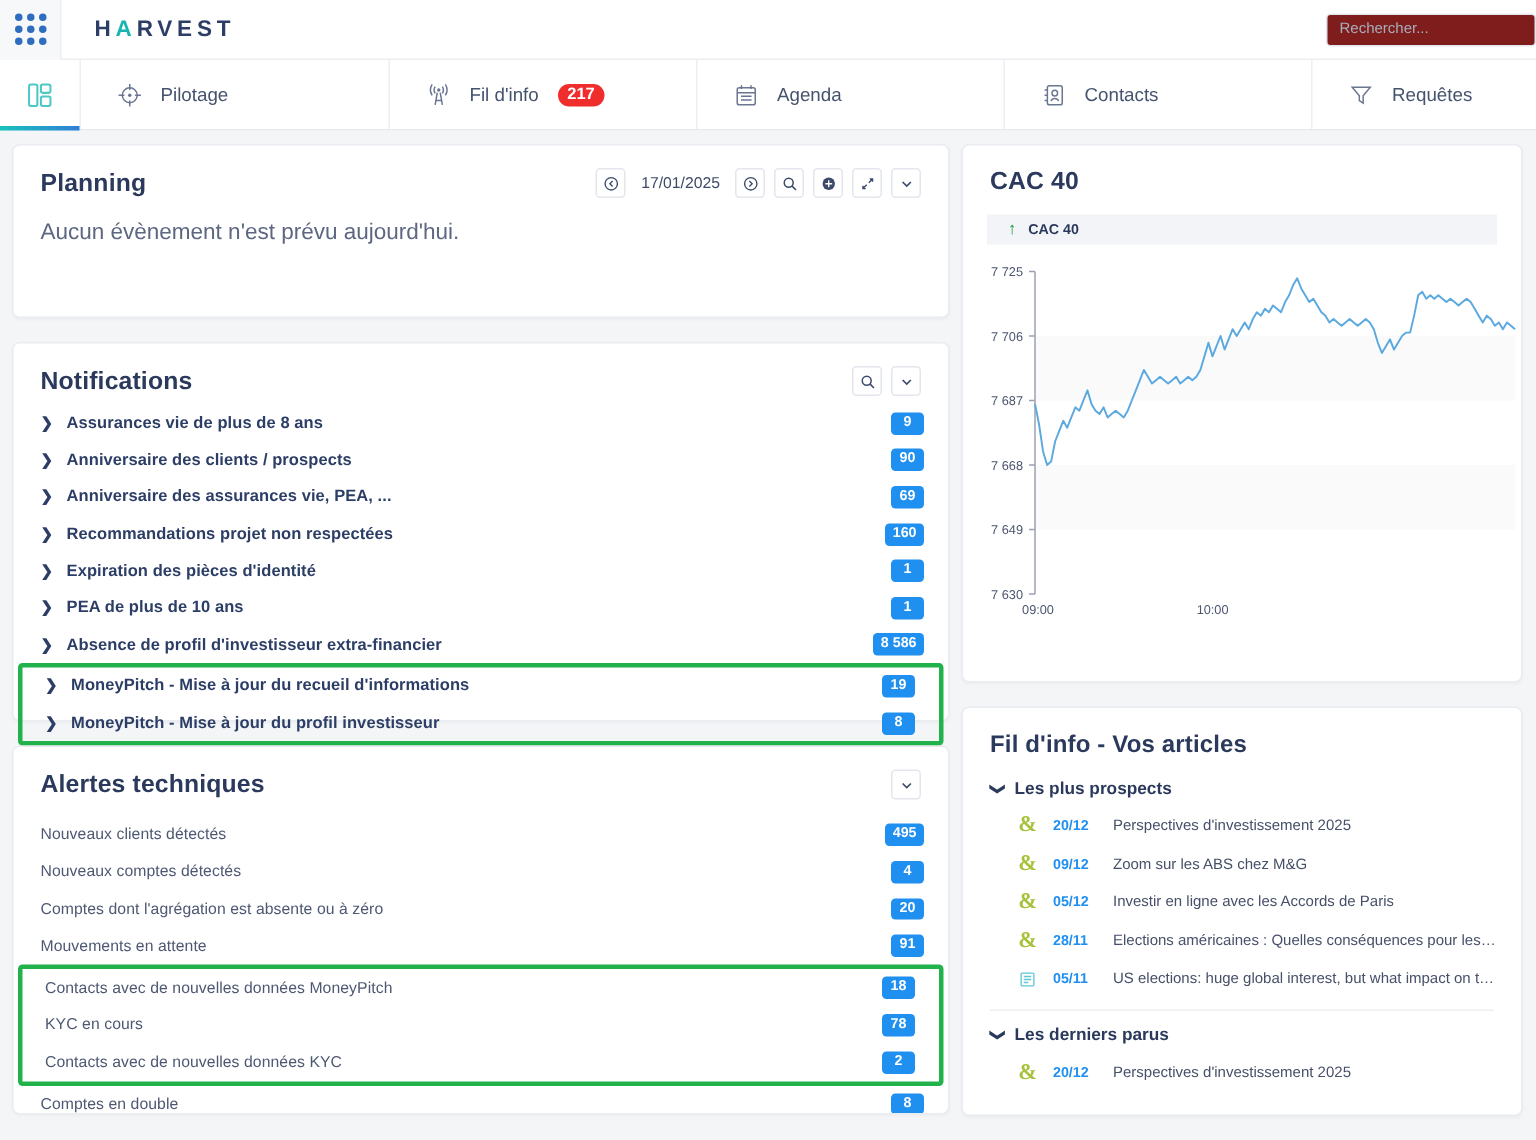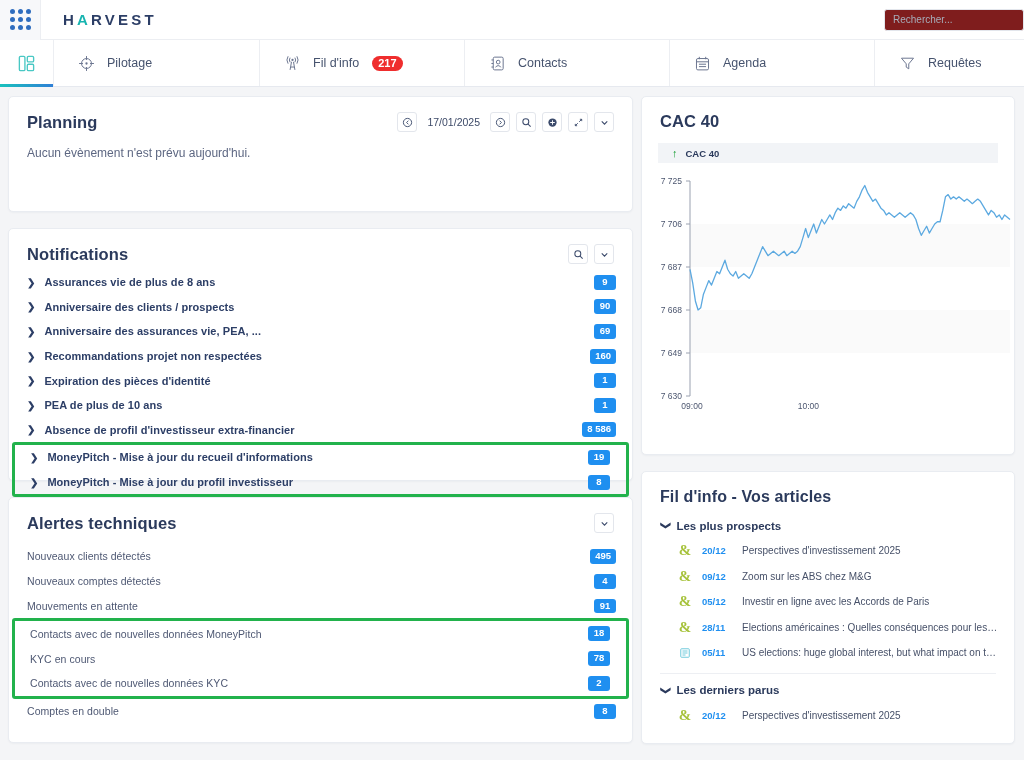--- a/index.html
+++ b/index.html
@@ -74,21 +74,21 @@
   }
   .card-title { font-size: 16.5px; font-weight: 700; color: #2b3a5c; letter-spacing: .1px; }
   .card-title.sm { font-size: 16px; }
   .head-tools { margin-left: auto; display: flex; align-items: center; gap: 6px; }
   .date-label { font-size: 10.5px; color: #3d4a68; font-weight: 500; margin: 0 4px; }
   .tbtn {
     width: 20px; height: 20px; border: 1px solid #e3e6ec; border-radius: 3px;
     background: #fff; display: flex; align-items: center; justify-content: center;
     cursor: pointer; color: #3b4a6b;
   }
-  .empty-msg { font-size: 12px; color: #5d6782; padding: 14px 18px 0 18px; }
+  .empty-msg { font-size: 15px; color: #5d6782; padding: 14px 18px 0 18px; }
 
   
   .rows { padding: 6px 0 4px 0; }
   .row {
     display: flex; align-items: center; height: 24.6px; padding: 0 16px 0 18px;
     position: relative;
   }
   .row .chev { color: #2c3e66; font-size: 10px; font-weight: 900; margin-right: 9px; }
   .row .label { font-size: 11px; font-weight: 700; color: #2c3e66; letter-spacing: .05px; }
   .row.plain .label { font-weight: 400; color: #4e5873; font-size: 10.5px; }
@@ -187,46 +187,46 @@
         <circle cx="12" cy="7" r="1.6" fill="currentColor" stroke="none"></circle>
         <path d="M8.6 3.8a6 6 0 000 6.4M15.4 3.8a6 6 0 010 6.4"></path>
         <path d="M5.8 1.8a9.6 9.6 0 000 10.4M18.2 1.8a9.6 9.6 0 010 10.4"></path>
         <path d="M10.6 9.6L8.6 21M13.4 9.6L15.4 21M9.6 17h4.8"></path>
       </svg>
     </span>
     <span>Fil d'info</span>
     <span class="badge-red">217</span>
   </div>
 
+  <div class="nav-item agenda">
+    <span class="nav-ico">
+      <svg width="17" height="17" viewBox="0 0 24 24" fill="none" stroke="currentColor" stroke-width="1.4">
+        <rect x="3.5" y="5" width="17" height="16" rx="2"></rect>
+        <line x1="3.5" y1="9.6" x2="20.5" y2="9.6"></line>
+        <line x1="7.5" y1="2.6" x2="7.5" y2="6"></line>
+          <line x1="16.5" y1="2.6" x2="16.5" y2="6"></line>
+        <line x1="7" y1="13" x2="17" y2="13"></line>
+          <line x1="7" y1="16.4" x2="17" y2="16.4"></line>
+      </svg>
+    </span>
+    <span>Agenda</span>
+  </div>
+
   <div class="nav-item contacts">
     <span class="nav-ico">
       <svg width="17" height="17" viewBox="0 0 24 24" fill="none" stroke="currentColor" stroke-width="1.4">
         <rect x="6" y="3" width="14" height="18" rx="2"></rect>
         <circle cx="13" cy="10" r="2.6"></circle>
           <path d="M9.4 17.4a3.9 3.9 0 017.2 0"></path>
         <line x1="3.4" y1="7" x2="6" y2="7"></line>
           <line x1="3.4" y1="12" x2="6" y2="12"></line>
           <line x1="3.4" y1="17" x2="6" y2="17"></line>
       </svg>
     </span>
     <span>Contacts</span>
-  </div>
-
-  <div class="nav-item agenda">
-    <span class="nav-ico">
-      <svg width="17" height="17" viewBox="0 0 24 24" fill="none" stroke="currentColor" stroke-width="1.4">
-        <rect x="3.5" y="5" width="17" height="16" rx="2"></rect>
-        <line x1="3.5" y1="9.6" x2="20.5" y2="9.6"></line>
-        <line x1="7.5" y1="2.6" x2="7.5" y2="6"></line>
-          <line x1="16.5" y1="2.6" x2="16.5" y2="6"></line>
-        <line x1="7" y1="13" x2="17" y2="13"></line>
-          <line x1="7" y1="16.4" x2="17" y2="16.4"></line>
-      </svg>
-    </span>
-    <span>Agenda</span>
   </div>
 
   <div class="nav-item requetes">
     <span class="nav-ico">
       <svg width="17" height="17" viewBox="0 0 24 24" fill="none" stroke="currentColor" stroke-width="1.4">
         <path d="M3.5 4.5h17l-6.7 8v7l-3.6-2.4v-4.6z"></path>
       </svg>
     </span>
     <span>Requêtes</span>
   </div>
@@ -360,20 +360,24 @@
         </div>
       </div>
       <div class="rows" style="padding-top:11px">
         <div class="row plain" style="height:24.8px">
             <span class="label">Nouveaux clients détectés</span>
             <span class="count">495</span>
           </div>
         <div class="row plain" style="height:24.8px">
             <span class="label">Nouveaux comptes détectés</span>
             <span class="count">4</span>
+          </div>
+        <div class="row plain" style="height:24.8px">
+            <span class="label">Comptes dont l'agrégation est absente ou à zéro</span>
+            <span class="count">20</span>
           </div>
         <div class="row plain" style="height:24.8px">
             <span class="label">Mouvements en attente</span>
             <span class="count">91</span>
           </div>
         <div class="hl-group">
           <div class="row plain" style="height:24.8px">
               <span class="label">Contacts avec de nouvelles données MoneyPitch</span>
               <span class="count">18</span>
             </div>

